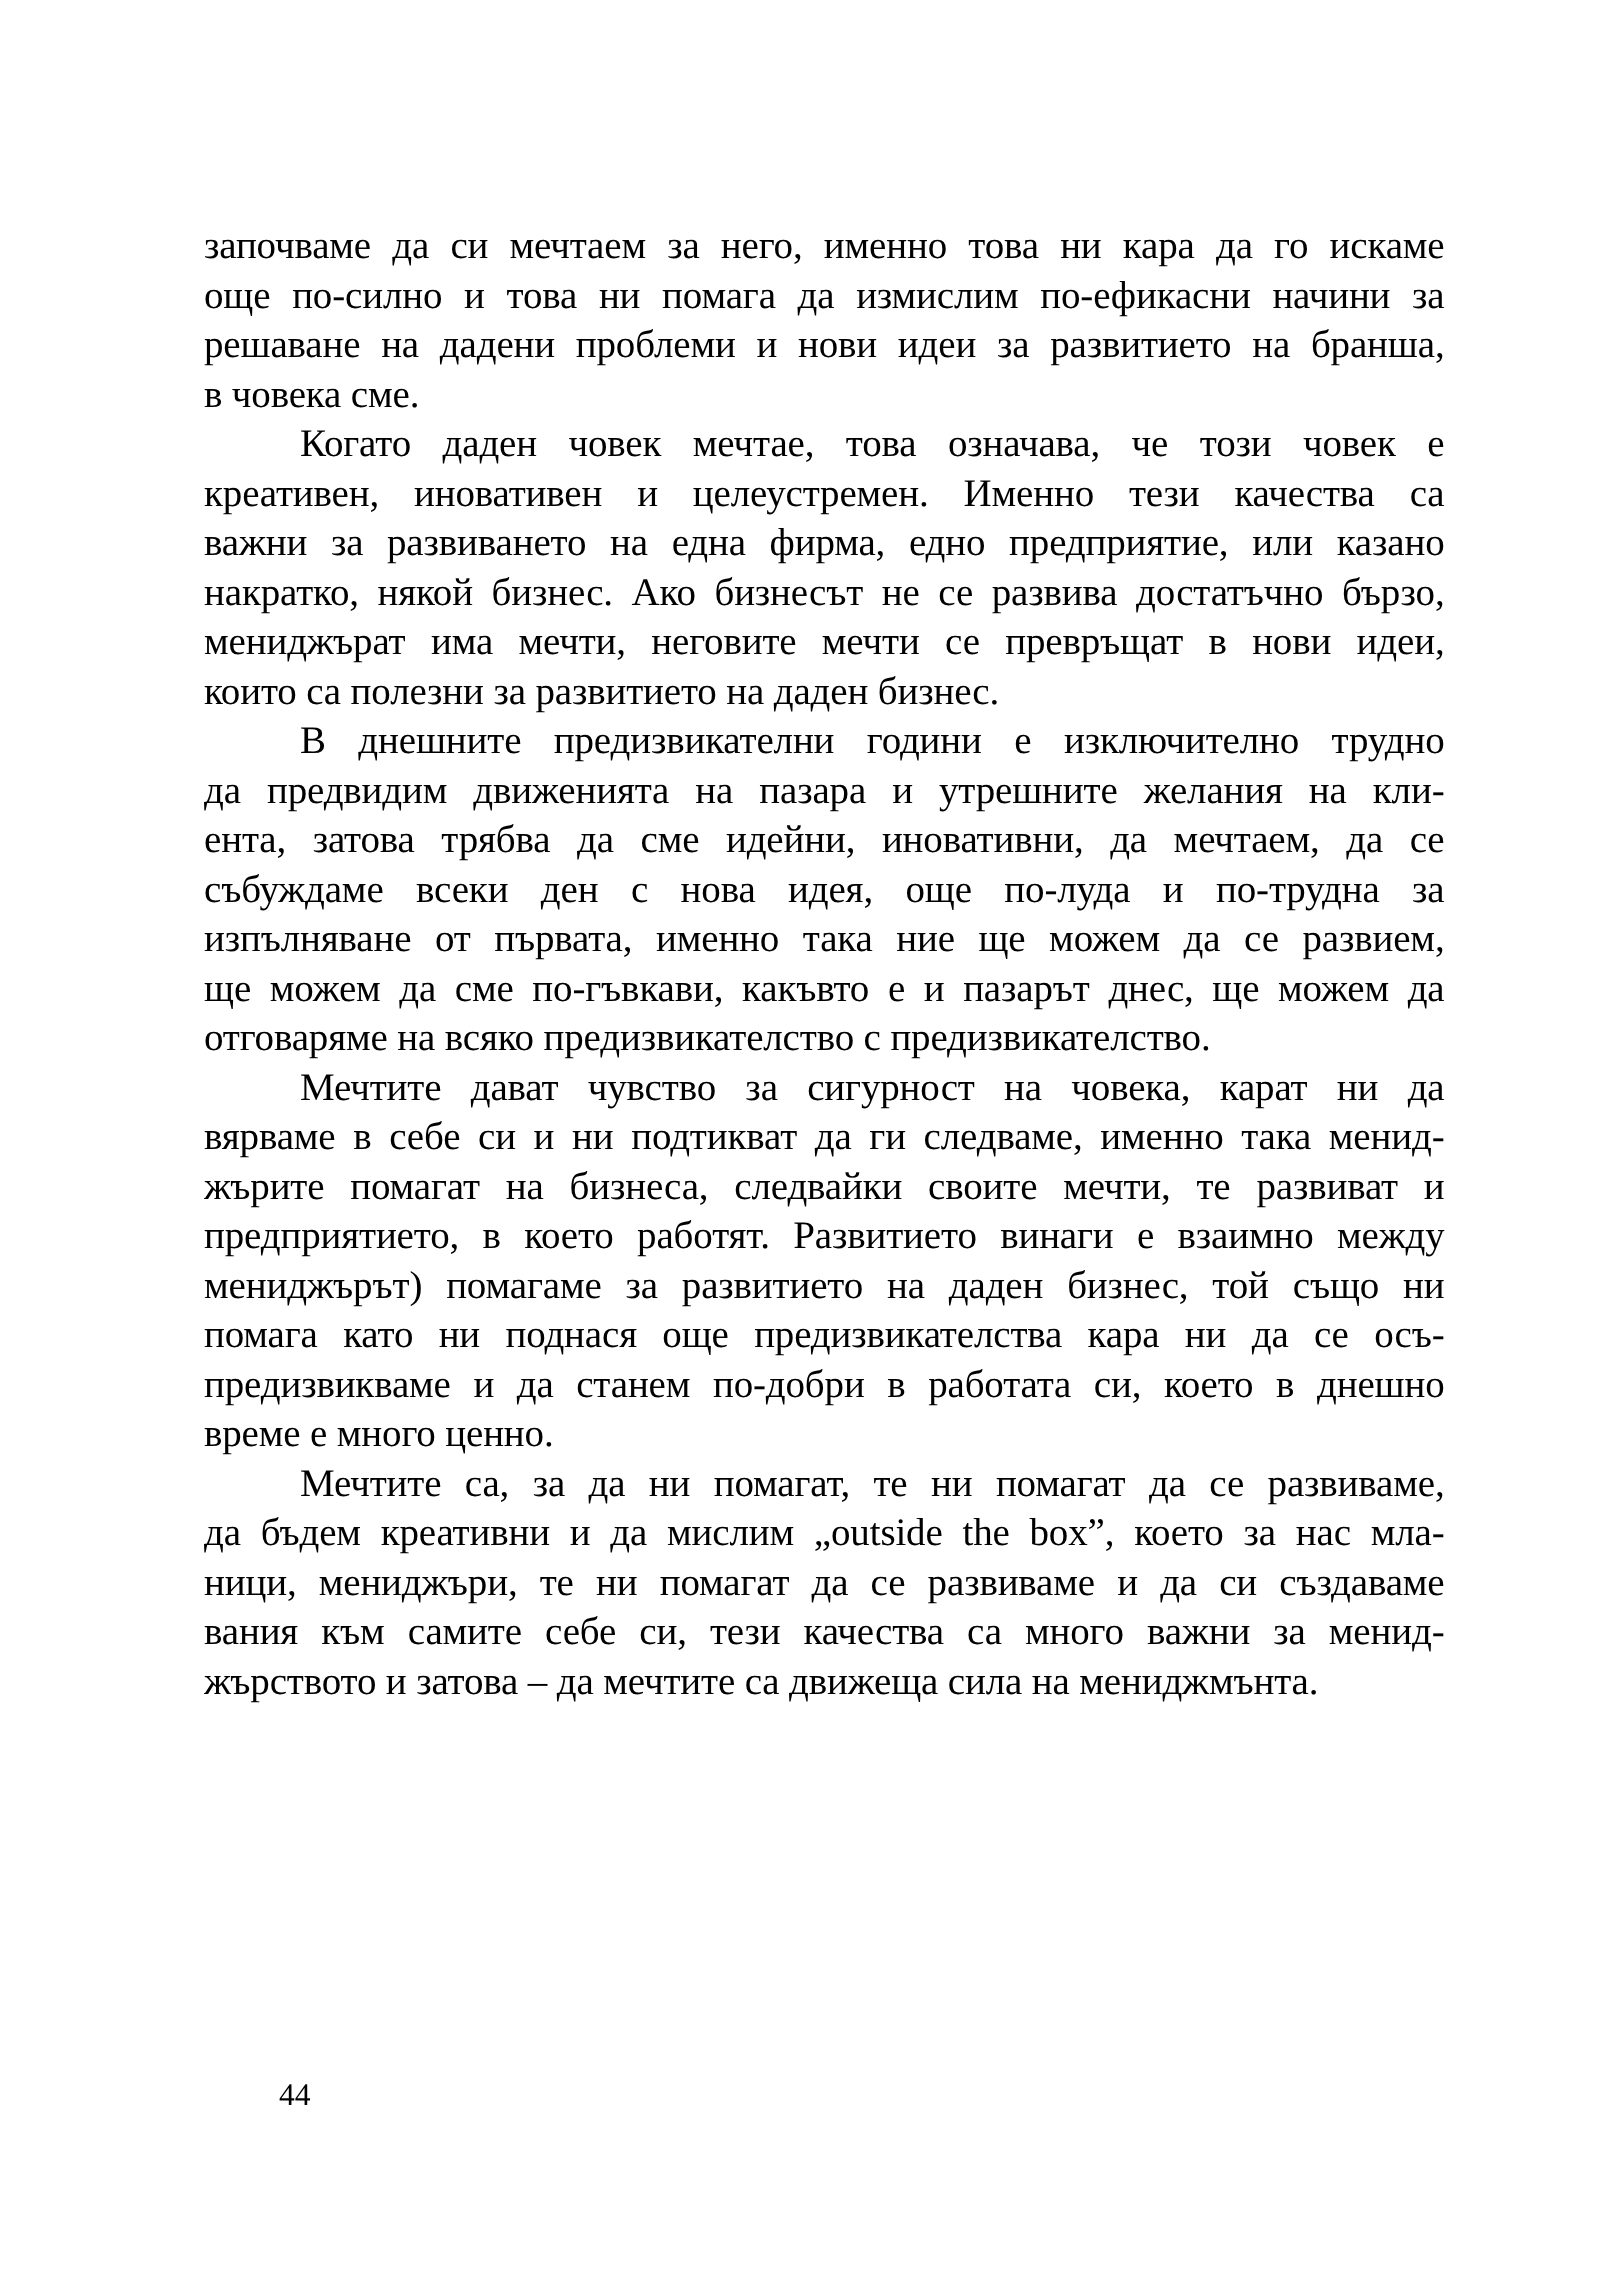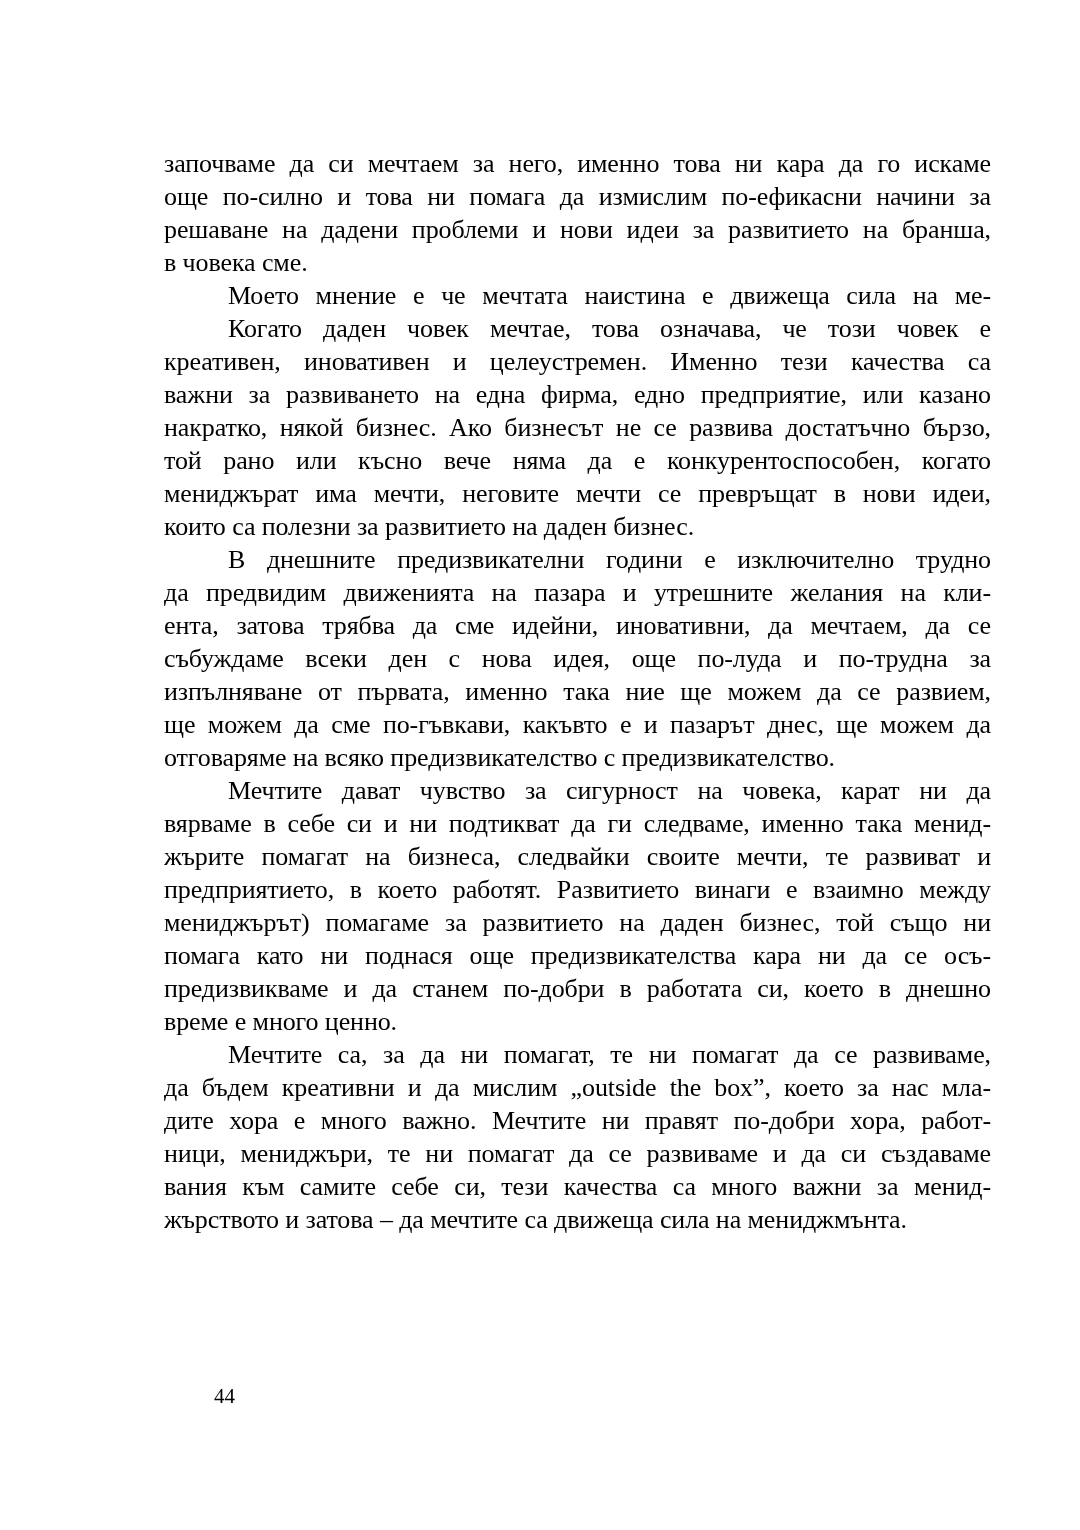--- a/index.html
+++ b/index.html
@@ -12,21 +12,20 @@
     background: #ffffff;
     position: relative;
     font-family: "Liberation Serif", serif;
     color: #000000;
     overflow: hidden;
   }
   .page {
     position: absolute;
     inset: 0;
     background: #ffffff;
-    margin-left: 28px;
   }
   .text-block {
     position: absolute;
     left: 136px;
     top: 147px;
     width: 827px;
     font-size: 26px;
     line-height: 33px;
     letter-spacing: -0.1px;
   }
@@ -59,28 +58,26 @@
 
 <div class="page">
   <div class="text-block">
       <div class="para">
         <div class="line first">започваме да си мечтаем за него, именно това ни кара да го искаме</div>
         <div class="line">още по-силно и това ни помага да измислим по-ефикасни начини за</div>
         <div class="line">решаване на дадени проблеми и нови идеи за развитието на бранша,</div>
         <div class="line last">в човека сме.</div>
       </div>
       <div class="para indent">
-        <div class="line first">Моето мнение е че мечтата наистина е движеща сила на ме-</div>
       </div>
       <div class="para indent">
         <div class="line first">Когато даден човек мечтае, това означава, че този човек е</div>
         <div class="line">креативен, иновативен и целеустремен. Именно тези качества са</div>
         <div class="line">важни за развиването на една фирма, едно предприятие, или казано</div>
         <div class="line">накратко, някой бизнес. Ако бизнесът не се развива достатъчно бързо,</div>
-        <div class="line">той рано или късно вече няма да е конкурентоспособен, когато</div>
         <div class="line">мениджърат има мечти, неговите мечти се превръщат в нови идеи,</div>
         <div class="line last">които са полезни за развитието на даден бизнес.</div>
       </div>
       <div class="para indent">
         <div class="line first">В днешните предизвикателни години е изключително трудно</div>
         <div class="line">да предвидим движенията на пазара и утрешните желания на кли-</div>
         <div class="line">ента, затова трябва да сме идейни, иновативни, да мечтаем, да се</div>
         <div class="line">събуждаме всеки ден с нова идея, още по-луда и по-трудна за</div>
         <div class="line">изпълняване от първата, именно така ние ще можем да се развием,</div>
         <div class="line">ще можем да сме по-гъвкави, какъвто е и пазарът днес, ще можем да</div>
@@ -92,20 +89,19 @@
         <div class="line">жърите помагат на бизнеса, следвайки своите мечти, те развиват и</div>
         <div class="line">предприятието, в което работят. Развитието винаги е взаимно между</div>
         <div class="line">мениджърът) помагаме за развитието на даден бизнес, той също ни</div>
         <div class="line">помага като ни поднася още предизвикателства кара ни да се осъ-</div>
         <div class="line">предизвикваме и да станем по-добри в работата си, което в днешно</div>
         <div class="line last">време е много ценно.</div>
       </div>
       <div class="para indent">
         <div class="line first">Мечтите са, за да ни помагат, те ни помагат да се развиваме,</div>
         <div class="line">да бъдем креативни и да мислим „outside the box”, което за нас мла-</div>
-        <div class="line">дите хора е много важно. Мечтите ни правят по-добри хора, работ-</div>
         <div class="line">ници, мениджъри, те ни помагат да се развиваме и да си създаваме</div>
         <div class="line">вания към самите себе си, тези качества са много важни за менид-</div>
         <div class="line last">жърството и затова – да мечтите са движеща сила на мениджмънта.</div>
       </div>
     </div>
   <div class="page-number">44</div>
 </div>
 
 </body></html>

